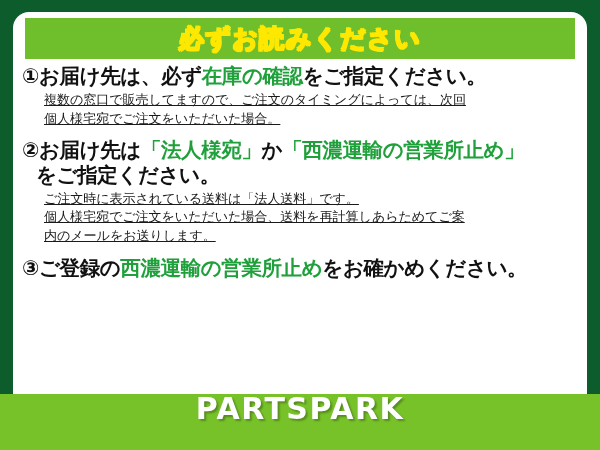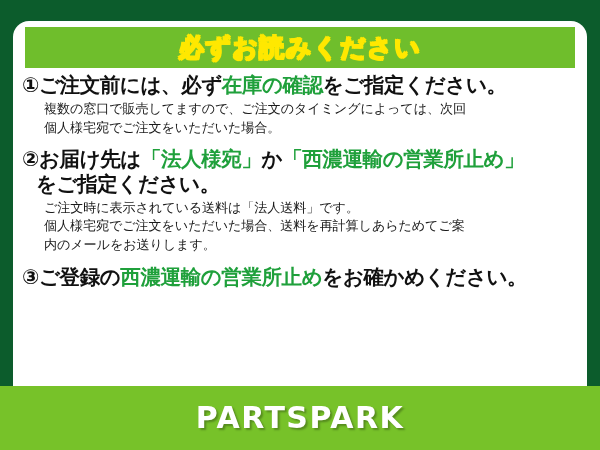--- a/index.html
+++ b/index.html
@@ -19,21 +19,21 @@
     width: 600px;
     height: 450px;
     background: #0c5c2c;
     box-sizing: border-box;
   }
 
   
   #panel {
     position: absolute;
     left: 13px;
-    top: 21px;
+    top: 12px;
     width: 574px;
     height: 424px;
     background: #ffffff;
     border-radius: 16px;
     box-sizing: border-box;
     overflow: hidden;
   }
 
   
   #header-band {
@@ -98,36 +98,37 @@
     color: #1a1a1a;
     font-size: 13.1px;
     line-height: 1.42;
     letter-spacing: -0.1px;
     padding-left: 22px;
     padding-top: 3px;
     white-space: nowrap;
   }
   .item-sub div {
     white-space: nowrap;
+    text-decoration: underline;
   }
 
   #item-1 { margin-top: 2px; }
   #item-2 { margin-top: 10px; }
   #item-3 { margin-top: 11px; }
 
   
   #footer-band {
     position: absolute;
     left: 0;
     bottom: 0;
     width: 600px;
-    height: 64px;
+    height: 56px;
     background: #77c229;
     display: flex;
-    align-items: center;
+    align-items: flex-start;
     justify-content: center;
   }
   #footer-brand {
     color: #ffffff;
     font-size: 30px;
     font-weight: bold;
     letter-spacing: 1.5px;
     line-height: 1;
     text-shadow: 2px 2px 2px rgba(0,0,0,0.28);
   }
@@ -139,21 +140,21 @@
 
   <div id="panel">
 
     <div id="header-band">
       <span id="header-title">必ずお読みください</span>
     </div>
 
     <div id="body-region">
 
       <div class="item" id="item-1">
-        <div class="item-head"><span>①</span><span>ご注文前には、必ず</span><span class="hl">在庫の確認</span><span>をご指定ください。</span></div>
+        <div class="item-head"><span>①</span><span>お届け先は、必ず</span><span class="hl">在庫の確認</span><span>をご指定ください。</span></div>
         <div class="item-sub">
           <div>複数の窓口で販売してますので、ご注文のタイミングによっては、次回</div>
           <div>個人様宅宛でご注文をいただいた場合。</div>
         </div>
       </div>
 
       <div class="item" id="item-2">
         <div class="item-head"><span>②</span><span>お届け先は</span><span class="hl">「法人様宛」</span><span>か</span><span class="hl">「西濃運輸の営業所止め」</span></div>
         <div class="item-head-line2">をご指定ください。</div>
         <div class="item-sub">

